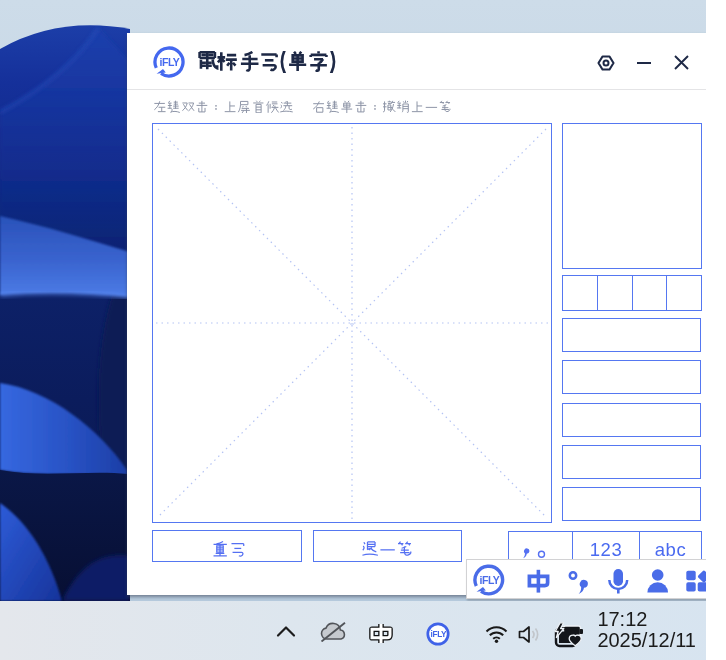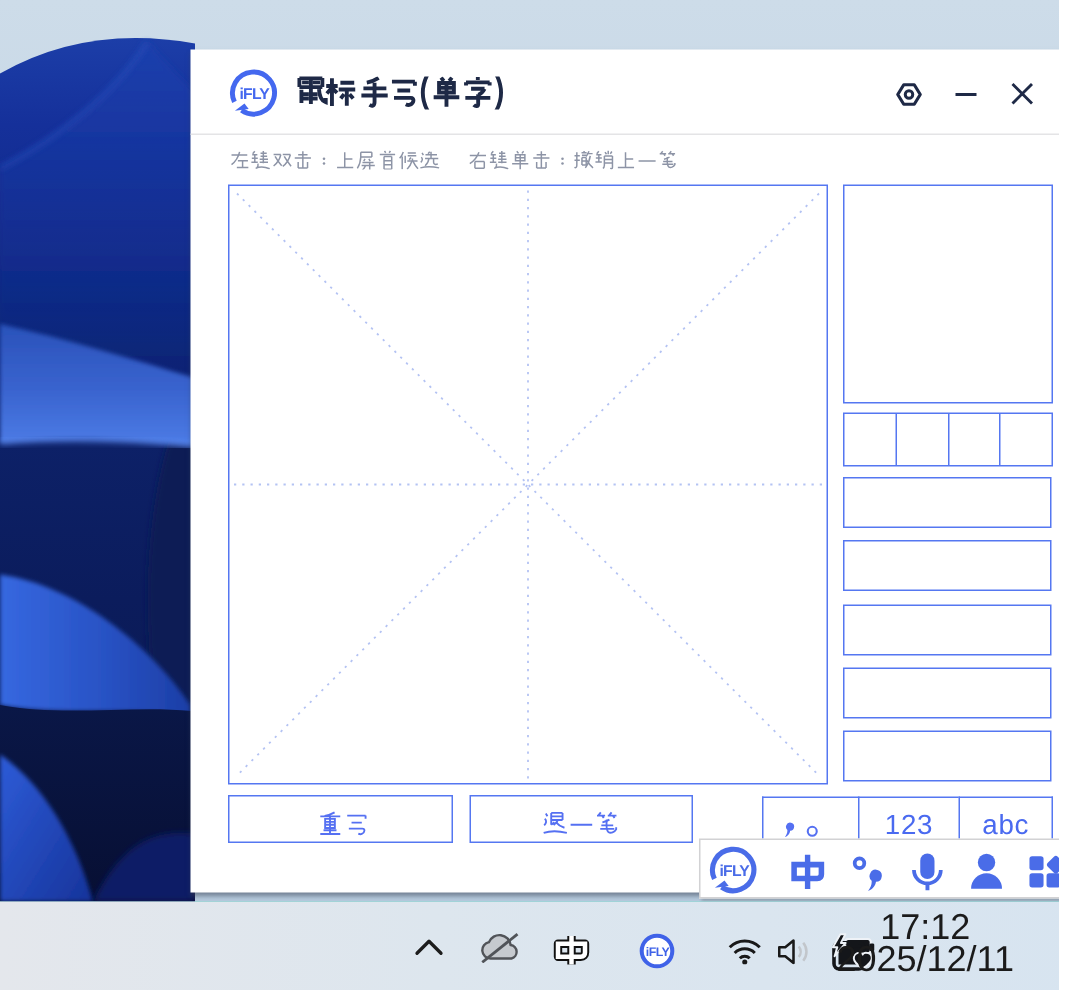--- a/index.html
+++ b/index.html
@@ -1,38 +1,38 @@
 <!DOCTYPE html>
 <html><head>
 <meta charset="utf-8">
 <style>
 html,body{margin:0;padding:0}
 body{font-family:"Liberation Sans",sans-serif}
-#screen{position:relative;width:706px;height:660px;overflow:hidden;background:#14b8a6}
+#screen{position:relative;width:706px;height:660px;overflow:hidden;background:#3b82f6}
 .abs{position:absolute}
 #sky{left:0;top:0;width:726px;height:601px;background:linear-gradient(180deg,#cddce9 0%,#c3d4e3 40%,#b6cadd 100%)}
 #bloom{left:0;top:0}
 #win{left:127px;top:33px;width:599px;height:562px;background:#fff;box-shadow:0 2px 3px rgba(60,70,90,.55)}
 #titlebar{left:0;top:0;width:599px;height:56px;border-bottom:1px solid #e4e4e6}
 .bluebox{border:1px solid #5577f1;background:#fff;box-sizing:border-box}
 #grid{left:25px;top:90px;width:400px;height:400px}
 #prev{left:435px;top:90px;width:140px;height:146px}
 #cells4{left:435px;top:242px;width:140px;height:36px;display:flex}
 .c4{flex:1;border-right:1px solid #5577f1}
 .c4:last-child{border-right:none}
 .slot{left:435px;width:139px;height:34px}
 #btn1{left:25px;top:497px;width:150px;height:32px}
 #btn2{left:186px;top:497px;width:149px;height:32px}
 #pcells{left:381px;top:498px;width:194px;height:64px;display:flex}
 .pc{border-left:1px solid #5577f1;border-top:1px solid #5577f1;box-sizing:border-box;position:relative}
 .pc:last-child{border-right:1px solid #5577f1}
 .txt{font-size:18.5px;color:#4a6af0;text-align:center;padding-top:7px;letter-spacing:.5px}
 #toolbar{left:466px;top:559px;width:252px;height:40px;background:#fff;border:1px solid #d2d2d4;box-sizing:border-box;box-shadow:1px 2px 2px rgba(0,0,0,.18);display:flex;align-items:center;justify-content:space-between;padding:0 7px}
 #taskbar{left:0;top:601px;width:726px;height:59px;background:linear-gradient(90deg,#e4e7ec 0%,#dde6ee 40%,#d7e4f0 100%)}
-#clock{position:absolute;right:30px;top:609px;text-align:center;font-size:24px;color:#1b1b1b;line-height:20.5px}
+#clock{position:absolute;right:10px;top:609px;text-align:left;font-size:20px;color:#1b1b1b;line-height:20.5px}
 svg{display:block}
 </style>
 </head>
 <body>
 <div id="screen">
 <svg width="0" height="0" style="position:absolute">
 <defs>
 <g id="cShu" fill="none" stroke="currentColor">
   <path d="M16,7 H84 M16,7 V34 M84,7 V34 M50,2 V34 M24,20 H44 M56,20 H77 M16,34 H84"></path>
   <path d="M22,42 V81 M26,55 H44 M26,68 H44 M50,38 V84 M54,55 H70 M54,68 H70"></path>

